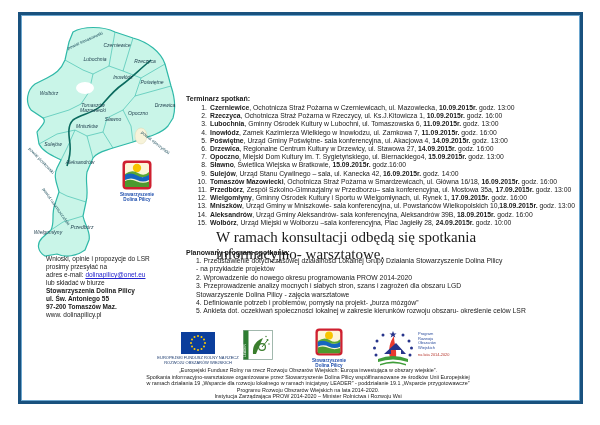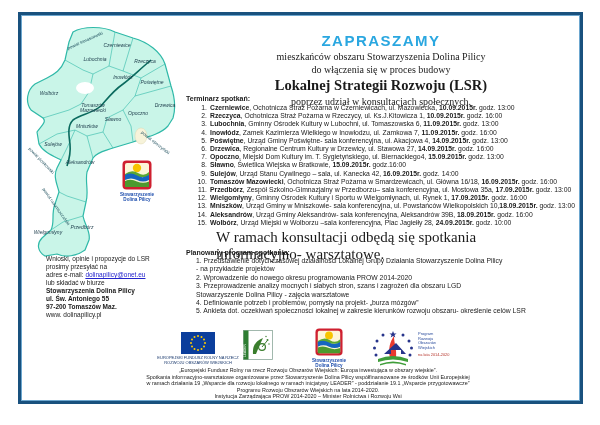--- a/index.html
+++ b/index.html
@@ -99,27 +99,20 @@
       <rect x="0.5" y="0.5" width="29" height="29" rx="4" fill="#cf2030"></rect>
       <rect x="3" y="3" width="24" height="24" rx="2" fill="#fdf6d8"></rect>
       <circle cx="15" cy="8" r="4.2" fill="#f7c400"></circle>
       <path d="M3,14 Q10,9 16,13 Q22,17 27,12 L27,17 L3,17 Z" fill="#5aa832"></path>
       <path d="M3,15 Q9,12 15,15.5 Q21,19 27,15 L27,20 Q21,23 15,20 Q9,17 3,20 Z" fill="#1565c0"></path>
       <path d="M3,21 Q9,18.5 15,21.5 Q21,24 27,21.5 L27,27 L3,27 Z" fill="#4c9a2e"></path>
     </svg>
     <div class="logocap asscap" style="left:90px;top:180px;width:58px">Stowarzyszenie
 Dolina Pilicy</div>
 
-    <div class="abs hdr">
-      <div class="zapraszamy">ZAPRASZAMY</div>
-      <div class="serifline">mieszkańców obszaru Stowarzyszenia Dolina Pilicy</div>
-      <div class="serifline">do włączenia się w proces budowy</div>
-      <div class="bigtitle">Lokalnej Strategii Rozwoju (LSR)</div>
-      <div class="serifline">poprzez udział w konsultacjach społecznych.</div>
-    </div>
 
     <div class="abs sec-h" style="left:168px;top:83px">Terminarz spotkań:</div>
     <div class="abs meetings">
       <div class="mrow"><span class="mnum">1.</span><span class="mtown">Czerniewice</span><span>, Ochotnicza Straż Pożarna w Czerniewicach, ul. Mazowiecka, </span><span class="mdate">10.09.2015r.</span><span> godz. 13:00</span></div>
       <div class="mrow"><span class="mnum">2.</span><span class="mtown">Rzeczyca</span><span>, Ochotnicza Straż Pożarna w Rzeczycy, ul. Ks.J.Kitowicza 1, </span><span class="mdate">10.09.2015r.</span><span> godz. 16:00</span></div>
       <div class="mrow"><span class="mnum">3.</span><span class="mtown">Lubochnia</span><span>, Gminny Ośrodek Kultury w Lubochni, ul. Tomaszowska 6, </span><span class="mdate">11.09.2015r.</span><span> godz. 13:00</span></div>
       <div class="mrow"><span class="mnum">4.</span><span class="mtown">Inowłódz</span><span>, Zamek Kazimierza Wielkiego w Inowłodzu, ul. Zamkowa 7, </span><span class="mdate">11.09.2015r.</span><span> godz. 16:00</span></div>
       <div class="mrow"><span class="mnum">5.</span><span class="mtown">Poświętne</span><span>, Urząd Gminy Poświętne- sala konferencyjna, ul. Akacjowa 4, </span><span class="mdate">14.09.2015r.</span><span> godz. 13:00</span></div>
       <div class="mrow"><span class="mnum">6.</span><span class="mtown">Drzewica</span><span>, Regionalne Centrum Kultury w Drzewicy, ul. Stawowa 27, </span><span class="mdate">14.09.2015r.</span><span> godz. 16:00</span></div>
       <div class="mrow"><span class="mnum">7.</span><span class="mtown">Opoczno</span><span>, Miejski Dom Kultury im. T. Sygietyńskiego, ul. Biernackiego4, </span><span class="mdate">15.09.2015r.</span><span> godz. 13:00</span></div>

